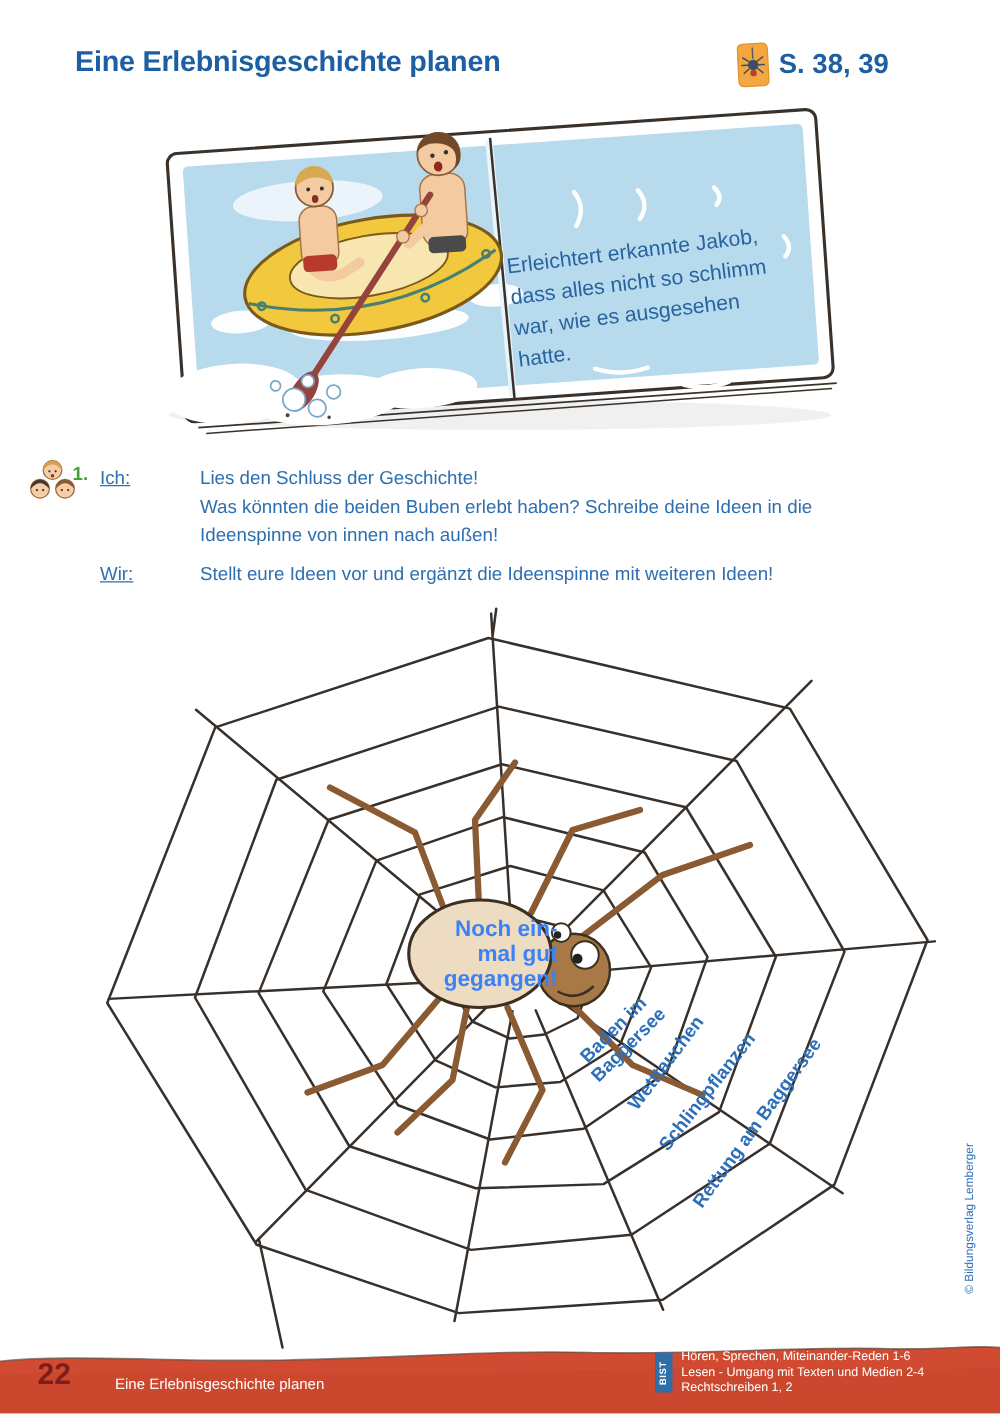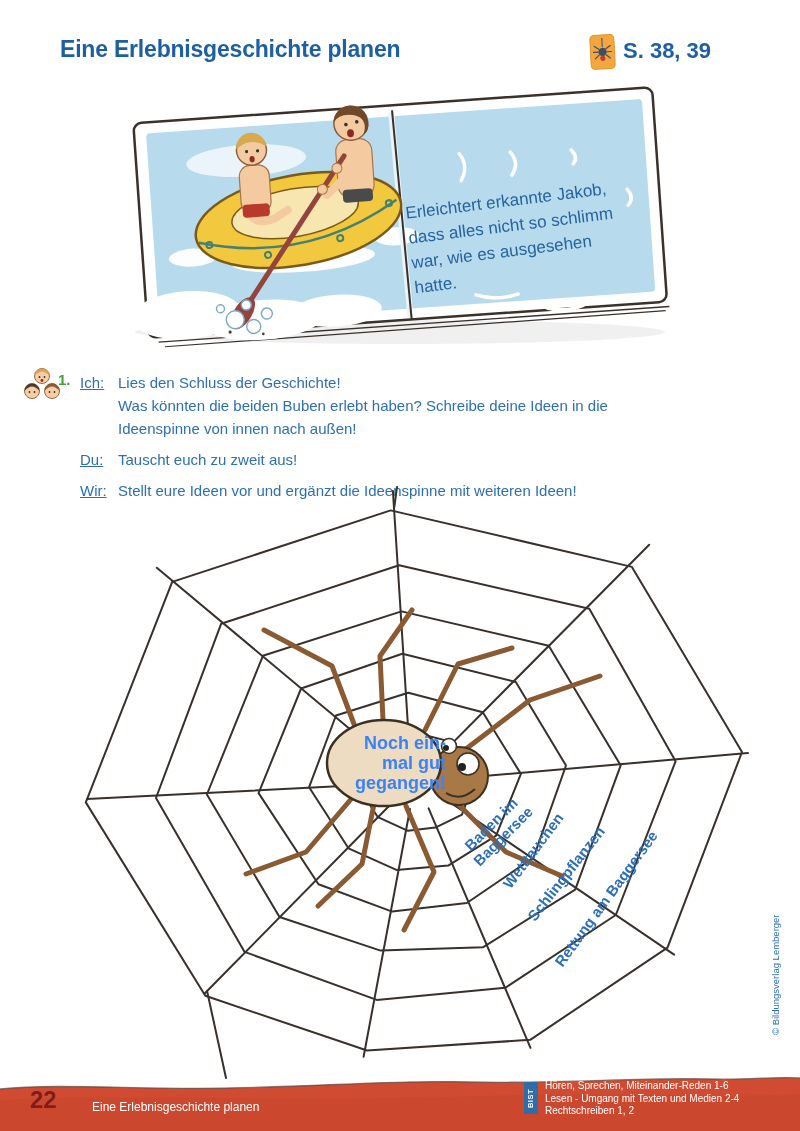--- a/index.html
+++ b/index.html
@@ -32,21 +32,21 @@
     position:absolute; left:58px; top:371px;
     font-size:15px; font-weight:bold; color:#41a438;
   }
   .task-rows{
     position:absolute; left:80px; top:371px; width:665px;
     font-size:15px; line-height:23px; color:#2e6fb0;
   }
   .task-row{ display:flex; margin-bottom:8px; }
   .task-row:last-child{ margin-bottom:0; }
   .speaker{ width:38px; flex:0 0 38px;text-decoration:underline; }
-  .task-lines{ flex:1; }
+  .task-lines{ flex:1;margin-left:42px; }
   
   .web-svg{ position:absolute; left:60px; top:460px; }
   .spider-speech{
     position:absolute; left:322px; top:733px; width:124px;
     text-align:right; font-size:18px; line-height:20px;
     color:#3b82f6; font-weight:600;
   }
   .web-label{
     position:absolute; color:#2d6fb8; font-weight:600; font-size:15px;
     line-height:17px; text-align:center; white-space:pre-line;
@@ -214,26 +214,20 @@
 
   <div class="task-number">1.</div>
 
   <div class="task-rows">
     <div class="task-row">
       <span class="speaker">Ich:</span>
       <div class="task-lines">
         <div>Lies den Schluss der Geschichte!</div>
         <div>Was könnten die beiden Buben erlebt haben? Schreibe deine Ideen in die</div>
         <div>Ideenspinne von innen nach außen!</div>
-      </div>
-    </div>
-    <div class="task-row">
-      <span class="speaker">Du:</span>
-      <div class="task-lines">
-        <div>Tauscht euch zu zweit aus!</div>
       </div>
     </div>
     <div class="task-row">
       <span class="speaker">Wir:</span>
       <div class="task-lines">
         <div>Stellt eure Ideen vor und ergänzt die Ideenspinne mit weiteren Ideen!</div>
       </div>
     </div>
   </div>
 

